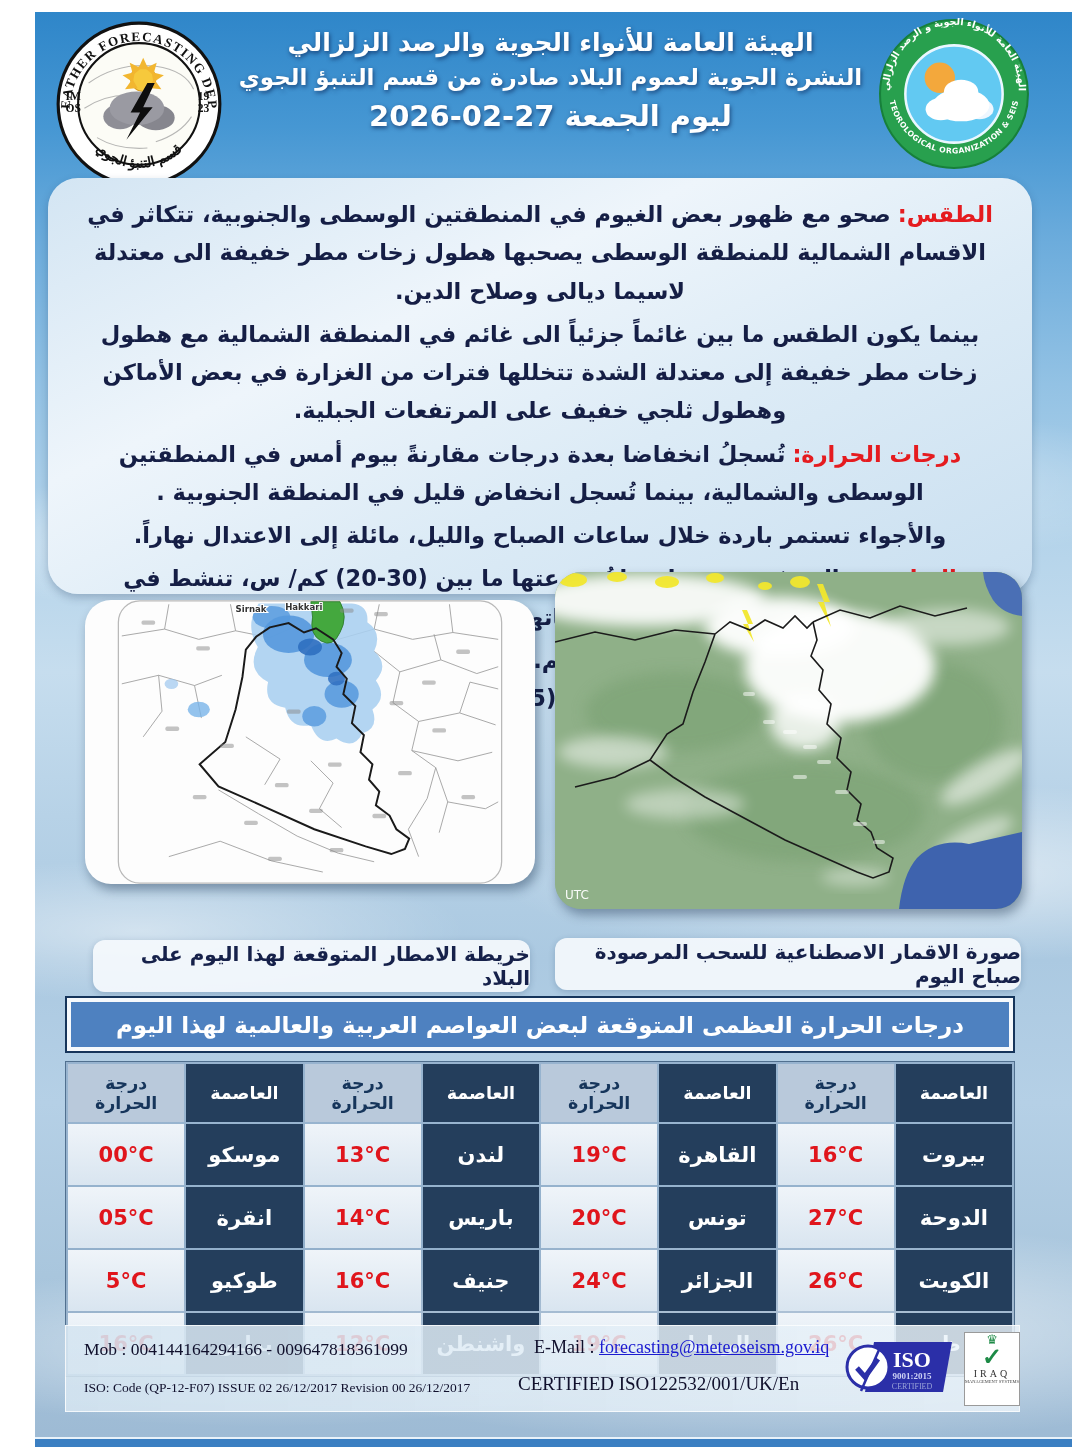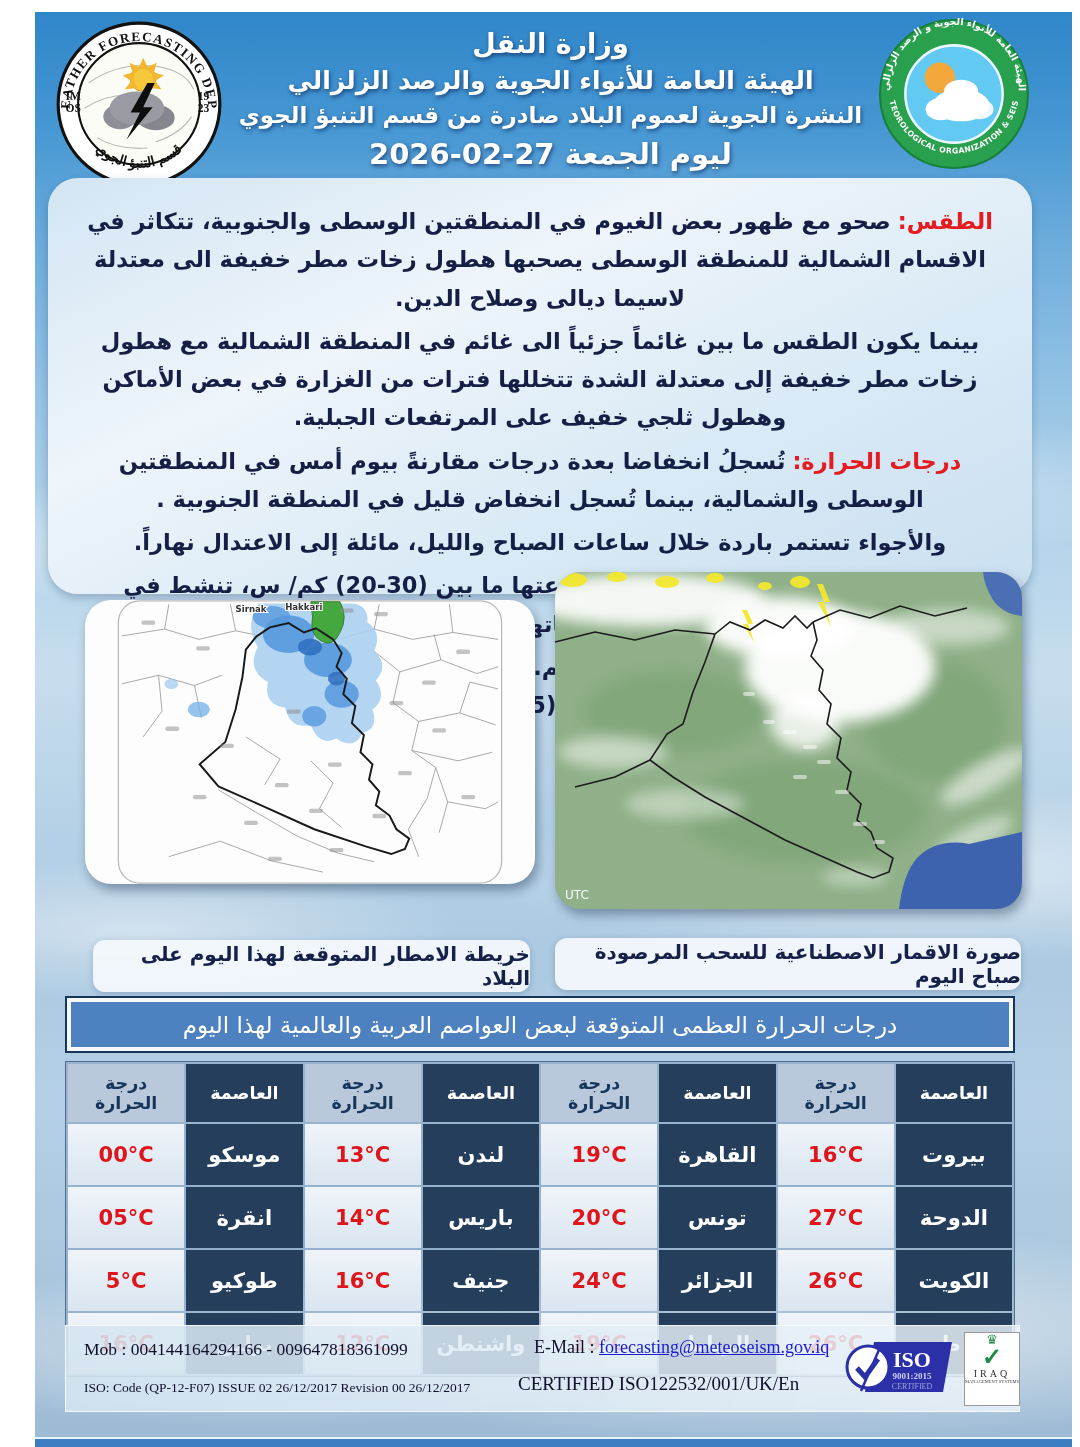--- a/index.html
+++ b/index.html
@@ -23,39 +23,39 @@
   .logo{flex:0 0 auto;}
   .titles{flex:1 1 auto;text-align:center;direction:rtl;color:#ffffff;font-weight:bold;
           padding-top:10px;text-shadow:1px 2px 4px rgba(10,35,85,.7);}
   .t1{font-size:27px;margin-bottom:7px;}
   .t2{font-size:25px;margin-bottom:7px;}
   .t3{font-size:23px;margin-bottom:9px;}
   .t4{font-size:29px;letter-spacing:.5px;}
   
   .panel{position:absolute;left:13px;top:166px;width:984px;height:416px;border-radius:30px;
          background:linear-gradient(155deg,#d3e5f3 0%,#eef5fb 35%,#dcebf6 62%,#c9dff0 100%);
-         box-shadow:0 4px 9px rgba(25,55,95,.28);padding:24px 34px;box-sizing:border-box;
+         box-shadow:0 4px 9px rgba(25,55,95,.28);padding:17px 34px;box-sizing:border-box;
          direction:rtl;text-align:center;color:#151e45;font-weight:bold;font-size:22.5px;
          line-height:1.7;}
   .panel p{margin:0 0 5px;}
   .lbl{color:#e51b1f;margin-left:7px;}
   
   .map{position:absolute;border-radius:26px;box-shadow:3px 6px 11px rgba(15,40,70,.4);overflow:hidden;}
   .map svg{display:block;width:100%;height:100%;}
   .map-left{left:50px;top:588px;width:450px;height:284px;background:#fdfdfd;}
   .map-right{left:520px;top:560px;width:467px;height:337px;background:#8fb088;}
   .capt{position:absolute;background:rgba(246,250,253,.9);border-radius:12px;display:flex;
         align-items:center;justify-content:center;color:#16214a;font-weight:bold;font-size:20px;
         direction:rtl;box-shadow:0 2px 6px rgba(25,55,95,.22);}
   .cap-left{left:58px;top:928px;width:437px;height:52px;}
   .cap-right{left:520px;top:926px;width:466px;height:52px;}
   
   .banner{position:absolute;left:30px;top:984px;width:950px;height:57px;background:#4e81c0;
           border:2px solid #16355b;box-shadow:inset 0 0 0 4px rgba(255,255,255,.95);
-          display:flex;align-items:center;justify-content:center;color:#ffffff;font-weight:normal;
+          display:flex;align-items:center;justify-content:center;color:#ffffff;font-weight:bold;
           font-size:23px;direction:rtl;box-sizing:border-box;}
   
   .temp-table{position:absolute;left:30px;top:1049px;width:950px;direction:rtl;
               border-collapse:separate;border-spacing:2px;table-layout:fixed;
               background:rgba(110,140,175,.4);border:1px solid #51708f;}
   .temp-table th,.temp-table td{text-align:center;vertical-align:middle;font-weight:bold;padding:8px;}
   .temp-table th{height:42px;font-size:17.5px;}
   .temp-table td{height:45px;font-size:21px;}
   .hc{background:#243e5c;color:#ffffff;}
   .ht{background:#b9c9db;color:#16355b;}
@@ -125,21 +125,20 @@
             <textPath href="#lb" xlink:href="#lb" startOffset="50%" text-anchor="middle">قسم التنبؤ الجوي</textPath>
           </text>
           <text x="10" y="76" font-size="11" font-weight="bold" fill="#111" font-family="Liberation Serif, serif">IM</text>
           <text x="10" y="88" font-size="11" font-weight="bold" fill="#111" font-family="Liberation Serif, serif">OS</text>
           <text x="136" y="76" font-size="11" font-weight="bold" fill="#111" font-family="Liberation Serif, serif">19</text>
           <text x="136" y="88" font-size="11" font-weight="bold" fill="#111" font-family="Liberation Serif, serif">23</text>
         </svg>
       </div>
 
       <div class="titles">
-        <div class="t1">وزارة النقل</div>
         <div class="t2">الهيئة العامة للأنواء الجوية والرصد الزلزالي</div>
         <div class="t3">النشرة الجوية لعموم البلاد صادرة من قسم التنبؤ الجوي</div>
         <div class="t4">ليوم الجمعة 27-02-2026</div>
       </div>
 
       <div class="logo">
         <svg width="152" height="152" viewBox="0 0 150 150" xmlns="http://www.w3.org/2000/svg">
           <defs>
             <path id="rt" d="M 12,82 A 64,64 0 1 1 138,82" fill="none"></path>
             <path id="rb" d="M 11,80 A 65,65 0 0 0 139,80" fill="none"></path>

